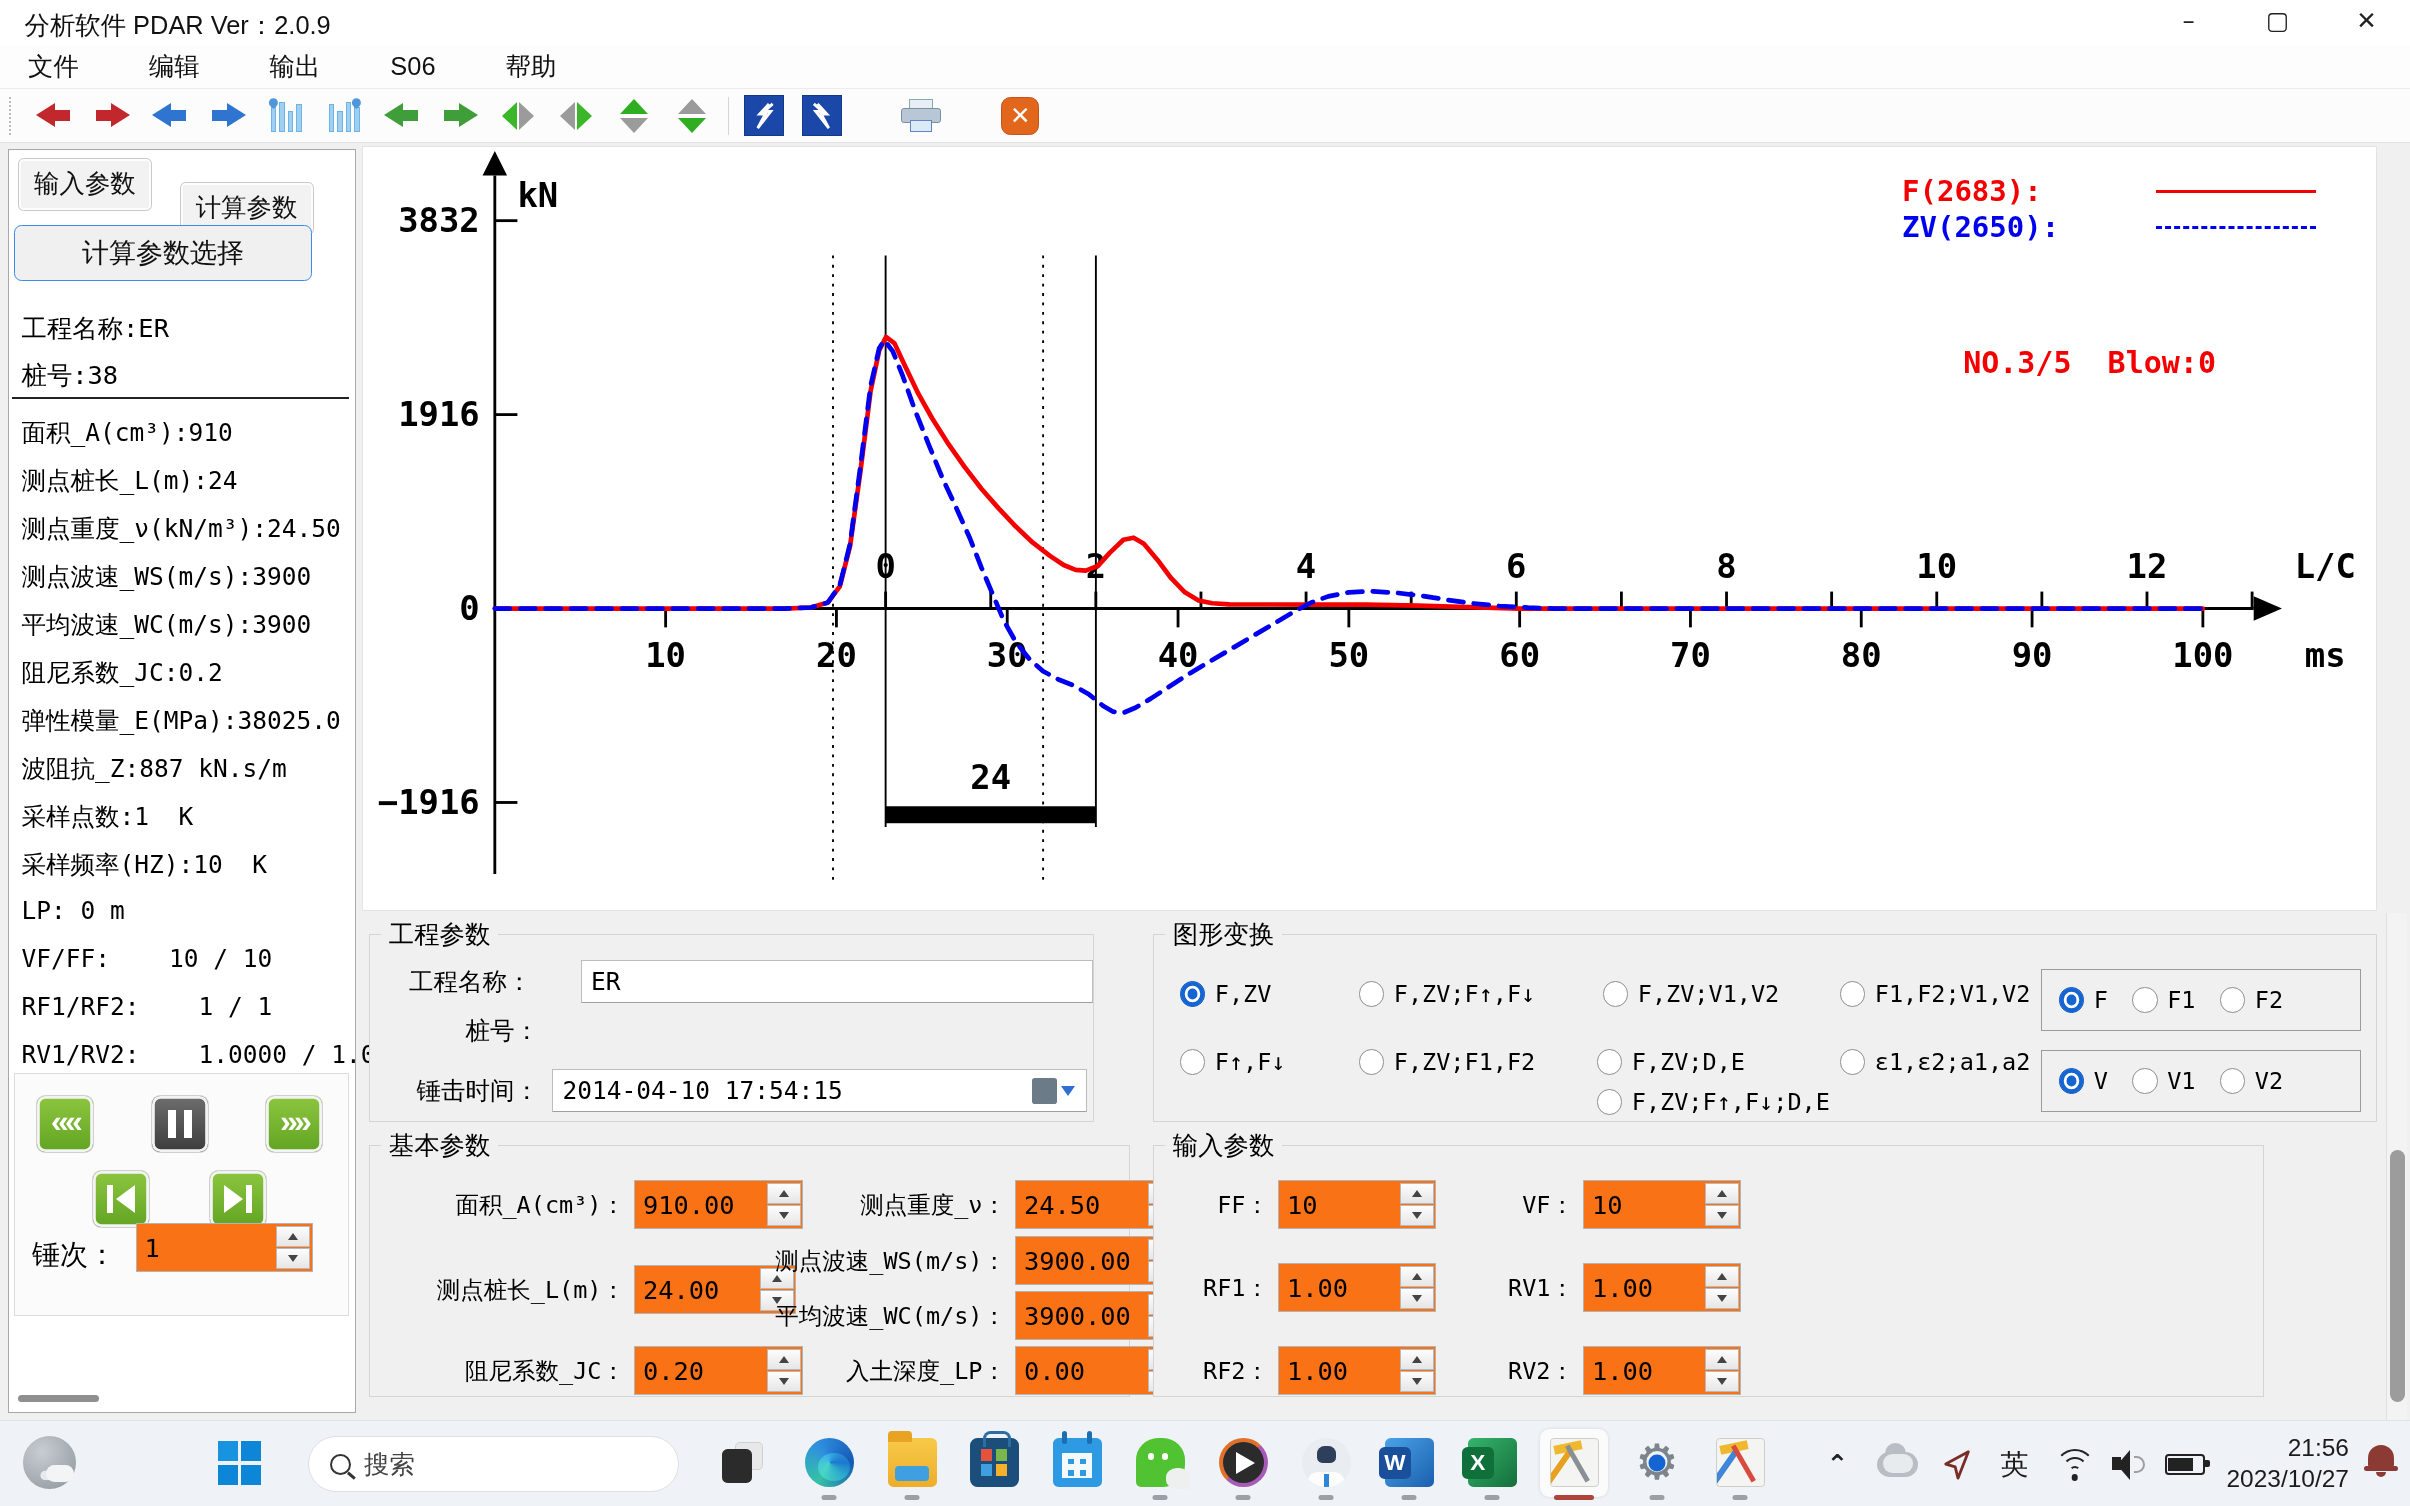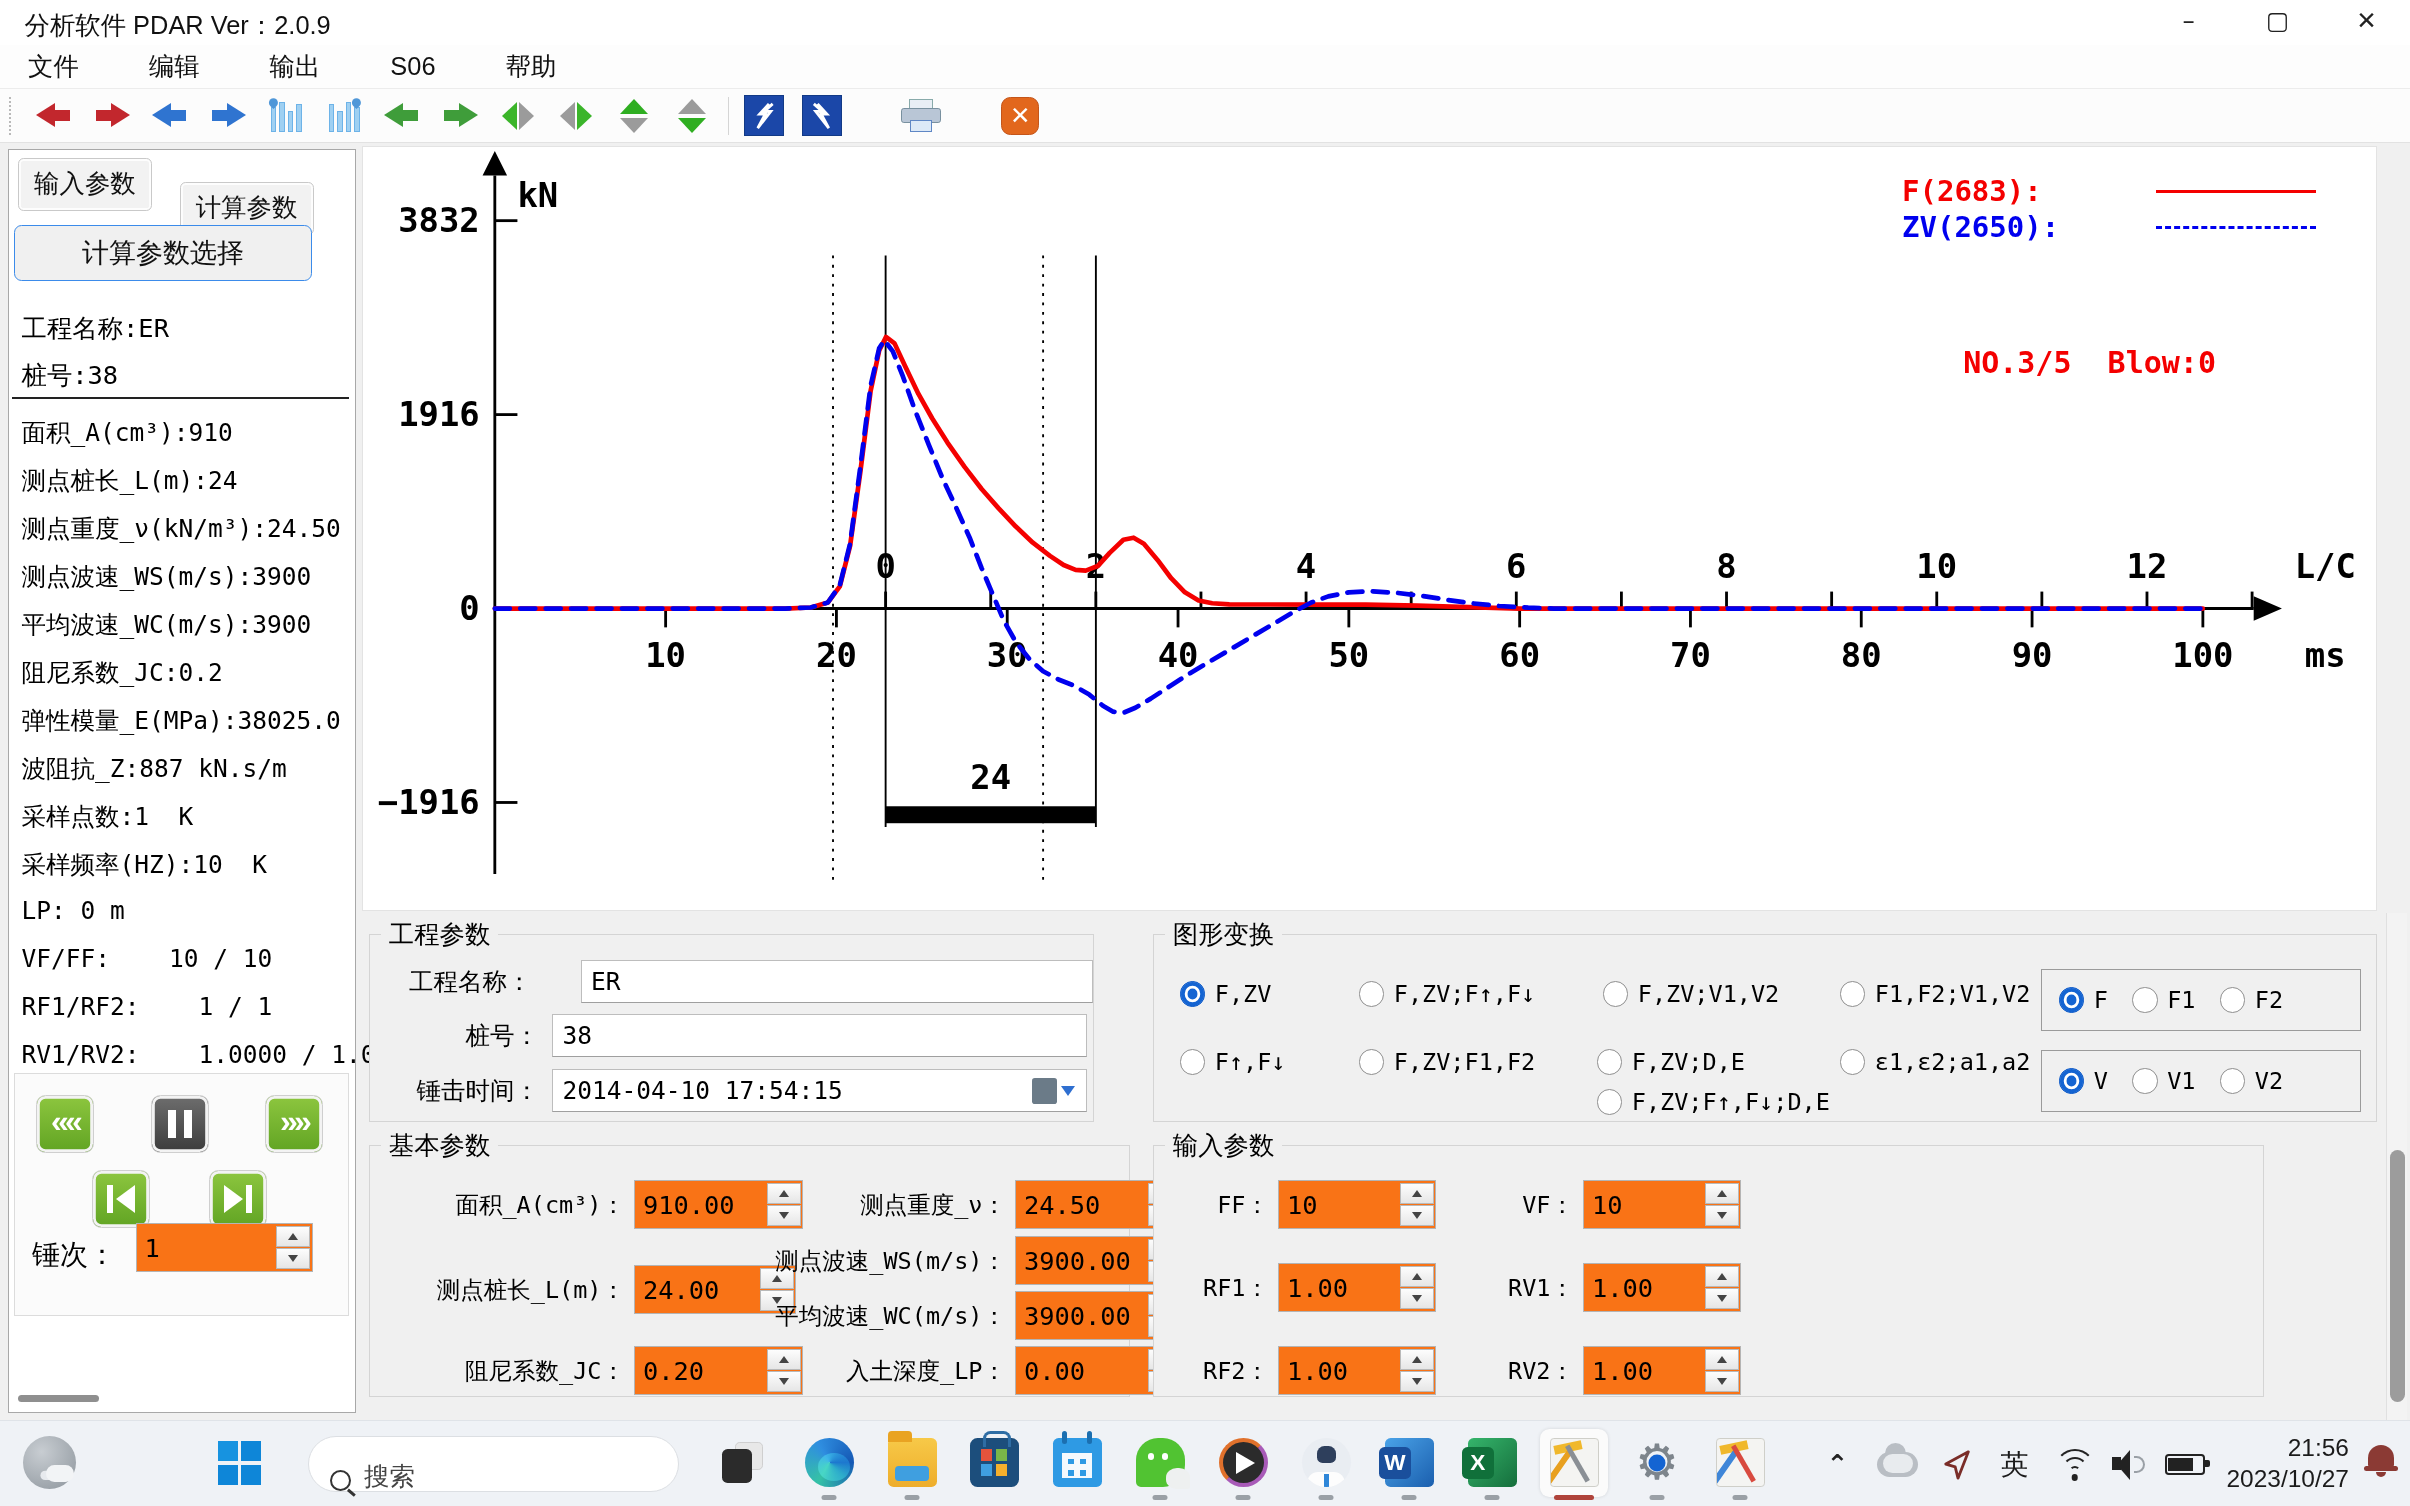--- a/index.html
+++ b/index.html
@@ -155,21 +155,21 @@
   .tb-item { position:absolute; top:7.5px; width:68px; height:68px; display:flex; align-items:center; justify-content:center; border-radius:9.4px; }
   .tb-item .ind { position:absolute; bottom:-3.8px; left:50%; transform:translateX(-50%); width:15px; height:5.6px; border-radius:2.8px; background:#9aa0a6; }
   .tb-item.active { background:#fbfbfb; box-shadow:0 0 3.8px rgba(0,0,0,.12); }
   .tb-item.active .ind { width:40px; background:#b0443c; }
   .weather-ico { width:53px; height:53px; border-radius:50%; background:radial-gradient(circle at 35% 30%,#c8cdd2,#8d959c); position:relative; }
   .weather-ico::after { content:""; position:absolute; right:1.9px; bottom:7.5px; width:28px; height:17px; background:#f2f4f6; border-radius:9.4px;
                         box-shadow:-9.4px 1.9px 0 -3.8px #e7eaee; }
   .start-ico { width:43px; height:43px; display:grid; grid-template-columns:20px 20px; grid-template-rows:20px 20px; gap:3.8px; }
   .start-ico i { background:#0e86d8; } .start-ico i:nth-child(1){background:#1793e0;}
   .searchbox { position:absolute; left:308px; top:15px; width:371px; height:56px; background:#ffffff; border:0.9px solid #dcdfe3;
-               border-radius:28px; display:flex; align-items:flex-end; padding-left:21px; gap:13px; }
+               border-radius:28px; display:flex; align-items:center; padding-left:21px; gap:13px; }
   .mag { width:21px; height:21px; border:2.8px solid #333; border-radius:50%; position:relative; flex:none; }
   .mag::after { content:""; position:absolute; right:-6.6px; bottom:-4.7px; width:8.5px; height:2.8px; background:#333; transform:rotate(40deg); }
   .searchbox input { border:0; outline:0; background:transparent; font-size:25.4px; width:264px; color:#333; }
   .searchbox input::placeholder { color:#444; }
   .taskview-ico { position:relative; width:41px; height:41px; }
   .taskview-ico .b1 { position:absolute; right:0; top:0; width:28px; height:28px; background:#e8e8e8; border-radius:4.7px; border:0.9px solid #cfcfcf; }
   .taskview-ico .b2 { position:absolute; left:0; bottom:0; width:30px; height:34px; background:#2b2b2b; border-radius:5.6px; }
 
   .ico { width:49px; height:49px; position:relative; }
   .edge-ico { border-radius:50%; background:conic-gradient(from 210deg,#35c1a6,#2f8ee0,#1559b5,#35c1a6); position:relative; overflow:hidden; }
@@ -525,21 +525,20 @@
 
   <div class="groupbox gb-project">
     <div class="gb-title">工程参数</div>
     <div id="project-rows">
         <div class="proj-row r1">
           <div class="plabel">工程名称：</div>
           <input class="pinput" value="ER" style="">
         </div>
         <div class="proj-row r2">
           <div class="plabel">桩号：</div>
-          <input class="pinput" value="38" style="">
         </div>
         <div class="proj-row r3">
           <div class="plabel">锤击时间：</div>
           <div class="cal-wrap">
             <input class="pinput" value="2014-04-10 17:54:15" style="">
             <div class="cal-btn">
               <span class="cal-ico"></span>
               <span class="cal-arr"></span>
             </div>
           </div>

